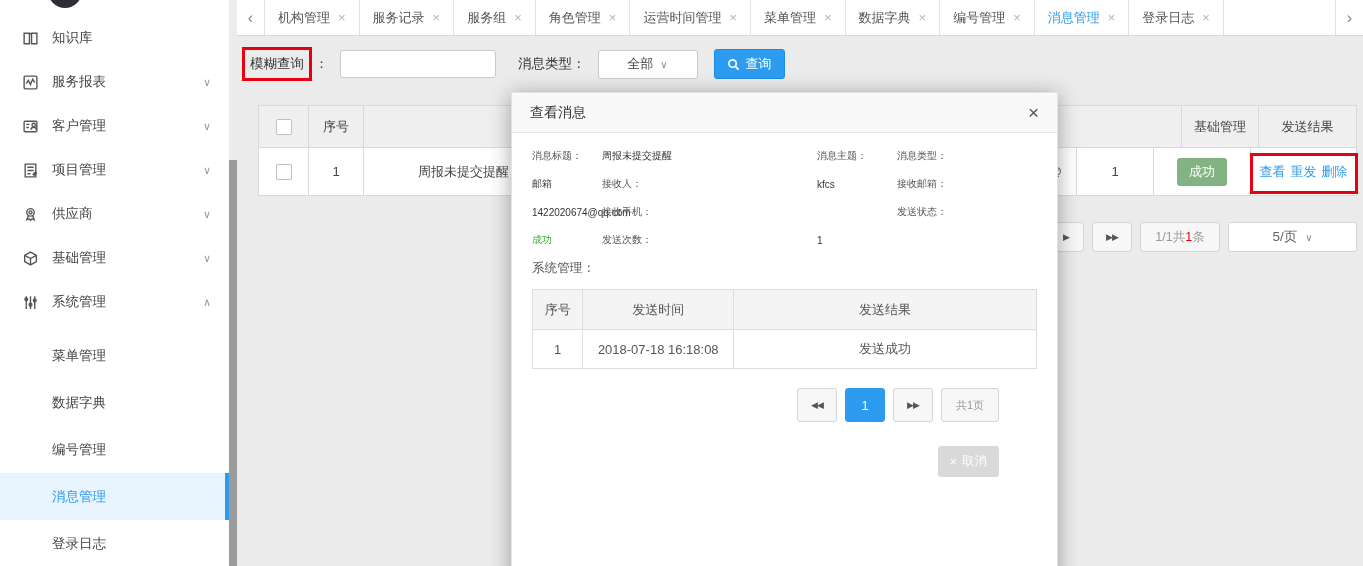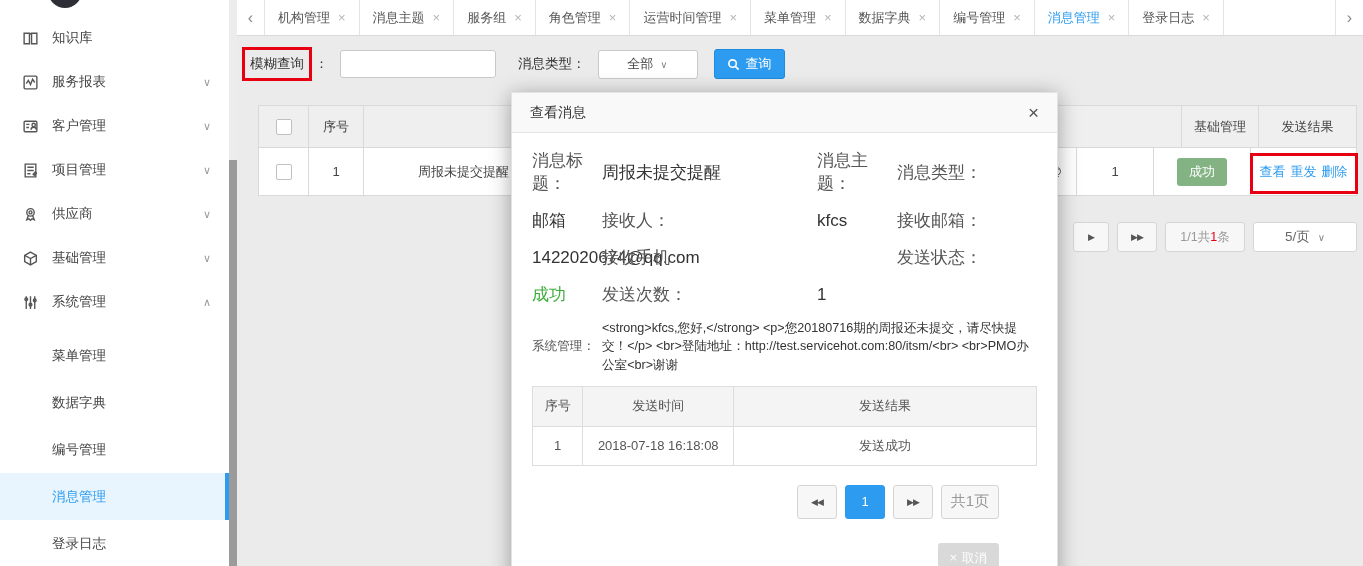--- a/index.html
+++ b/index.html
@@ -62,51 +62,51 @@
   .links span { color:#2d9cf0; cursor:pointer; white-space:nowrap; }
 
   
   .pager { position:absolute; top:222px; right:6px; display:flex; gap:8px; align-items:center; z-index:0; }
   .pg-btn { height:30px; border:1px solid #d5d5d5; border-radius:3px; background:#f7f7f7; color:#666;
     display:flex; align-items:center; justify-content:center; cursor:pointer; }
   .pg-ico { width:36px; font-size:9px; color:#555; letter-spacing:-1px; }
   .pg-ico.dbl { width:40px; }
   .pg-count { width:80px; color:#999; font-size:12.5px; background:#f7f7f7; }
   .pg-count .red { color:#e60012; }
-  .pg-size { width:104px; background:#fff; font-size:13.5px; }
+  .pg-size { width:129px; background:#fff; font-size:13.5px; }
   .pg-size .chev { margin-left:8px; color:#888; font-size:10px; }
 
   
   .modal { position:absolute; left:511px; top:92px; width:547px; height:550px; background:#fff; z-index:10;
     box-shadow:0 3px 20px rgba(0,0,0,.35); border:1px solid #e3e3e3; }
   .m-head { height:40px; background:#f9f9f9; border-bottom:1px solid #e6e6e6; display:flex; align-items:center;
     padding:0 18px; }
   .m-title { font-size:14px; color:#333; }
   .m-close { margin-left:auto; color:#555; font-size:19px; cursor:pointer; line-height:1; }
   .m-body { padding:16px 20px 0 20px; }
-  .f-grid { display:grid; grid-template-columns:70px 215px 80px 1fr; row-gap:14px; font-size:17px; align-items:center; }
+  .f-grid { display:grid; grid-template-columns:70px 215px 80px 1fr; row-gap:14px; font-size:10px; align-items:center; }
   .f-lab { color:#555; } .f-val { color:#333; }
   .f-val.green { color:#3fae3f; }
   .f-content { display:flex; margin-top:13px; font-size:12.6px; }
   .f-content .f-lab { width:70px; flex:none; align-self:center; }
   .f-content .f-text { flex:1; color:#333; line-height:1.45; word-break:break-all; }
 
   .m-table { margin-top:12px; border:1px solid #ddd; }
   .mt-head { display:flex; height:40px; background:#f4f4f4; border-bottom:1px solid #ddd; }
   .mt-row { display:flex; height:38px; background:#fff; }
   .mt-c { display:flex; align-items:center; justify-content:center; border-right:1px solid #ddd;
     font-size:13px; color:#555; }
   .mt-c:last-child { border-right:none; }
   .mt-c1{ width:10%; } .mt-c2{ width:30%; } .mt-c3{ width:60%; }
 
   .m-pager { display:flex; justify-content:flex-end; gap:8px; margin-top:19px; padding-right:38px; }
   .mp-btn { height:34px; min-width:40px; border:1px solid #d5d5d5; border-radius:3px; background:#f7f7f7;
     color:#555; display:flex; align-items:center; justify-content:center; cursor:pointer; font-size:9px; letter-spacing:-1px; }
   .mp-btn.page { width:36px; font-size:13px; background:#2d9cf0; border-color:#2d9cf0; color:#fff; letter-spacing:0; }
-  .mp-btn.total { width:58px; font-size:15px; color:#999; letter-spacing:0; }
+  .mp-btn.total { width:58px; font-size:11px; color:#999; letter-spacing:0; }
   .m-footer { display:flex; justify-content:flex-end; margin-top:24px; padding-right:38px; }
   .btn-cancel { background:#d9d9d9; color:#fff; border:none; border-radius:3px; padding:7px 12px;
     font-size:12.5px; display:flex; align-items:center; gap:5px; cursor:pointer; }
 
   
   .anno-actions { position:absolute; left:1250px; top:153px; width:108px; height:41px;
     border:3px solid #e60012; z-index:20; pointer-events:none; }
 
   svg.icn { stroke:#555; fill:none; stroke-width:1.3; }
 </style>
@@ -216,21 +216,21 @@
 
   <div class="tabbar">
     <div class="tab-nav">
       <span>‹</span>
     </div>
     <div class="tab">
       <span>机构管理</span>
       <span class="x">×</span>
       </div>
     <div class="tab">
-      <span>消息主题</span>
+      <span>服务记录</span>
       <span class="x">×</span>
       </div>
     <div class="tab">
       <span>服务组</span>
       <span class="x">×</span>
       </div>
     <div class="tab">
       <span>角色管理</span>
       <span class="x">×</span>
       </div>
@@ -353,21 +353,20 @@
       <span class="f-val"></span>
 
       <span class="f-lab">发送状态：</span>
       <span class="f-val green">成功</span>
       <span class="f-lab">发送次数：</span>
       <span class="f-val">1</span>
     </div>
 
     <div class="f-content">
       <span class="f-lab">系统管理：</span>
-      <span class="f-text">&lt;strong&gt;kfcs,您好,&lt;/strong&gt; &lt;p&gt;您20180716期的周报还未提交，请尽快提交！&lt;/p&gt; &lt;br&gt;登陆地址：http://test.servicehot.com:80/itsm/&lt;br&gt; &lt;br&gt;PMO办公室&lt;br&gt;谢谢</span>
     </div>
 
     <div class="m-table">
       <div class="mt-head">
         <div class="mt-c mt-c1">序号</div>
         <div class="mt-c mt-c2">发送时间</div>
         <div class="mt-c mt-c3">发送结果</div>
       </div>
       <div class="mt-row">
         <div class="mt-c mt-c1">1</div>

